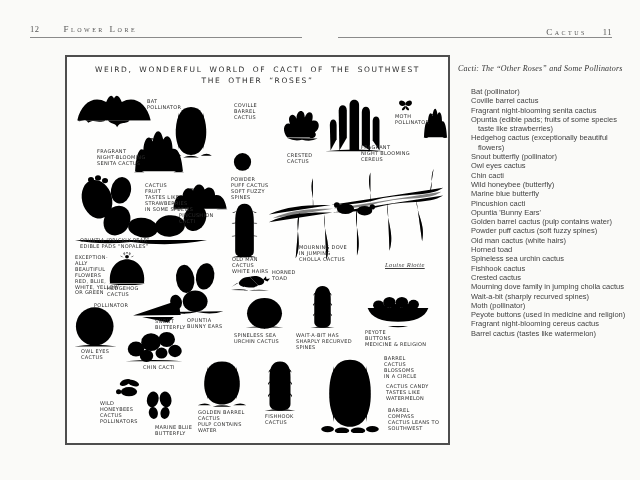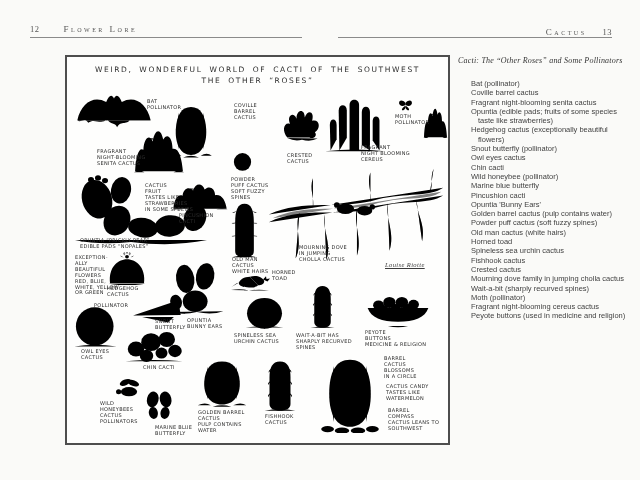--- a/index.html
+++ b/index.html
@@ -20,36 +20,36 @@
   #panel-title{position:absolute;left:0;right:0;top:7px;text-align:center;
                font-family:"DejaVu Sans",sans-serif;font-size:7.5px;letter-spacing:1.6px;
                word-spacing:3px;color:#2c2c2c;line-height:11px;white-space:pre-line;}
   .plabel{position:absolute;font-family:"DejaVu Sans",sans-serif;font-size:5px;
           line-height:5.9px;letter-spacing:.3px;color:#2d2d2d;white-space:pre-line;
           text-transform:uppercase;}
   #signature{position:absolute;font-family:"Liberation Serif",serif;font-style:italic;
              font-size:6.5px;color:#3b3b3b;letter-spacing:.4px;text-decoration:underline;}
   .sk{position:absolute;overflow:visible;}
   
-  #article{position:absolute;left:458px;top:56px;width:170px;}
+  #article{position:absolute;left:458px;top:64px;width:170px;}
   #article-title{font-style:italic;font-size:8px;color:#333;letter-spacing:.2px;margin:0 0 14px 0;}
   .li-item{font-family:"Liberation Sans",sans-serif;font-size:7.5px;line-height:9.3px;
            color:#424242;padding-left:20px;text-indent:-7px;}
   #defs-holder{position:absolute;width:0;height:0;}
 </style>
 </head>
 <body>
 
 <div class="runhead" id="head-left">
   <span class="num">12</span>
   <span class="rtitle">Flower Lore</span>
 </div>
 <div class="runhead" id="head-right">
   <span class="rtitle">Cactus</span>
-  <span class="num">13</span>
+  <span class="num">11</span>
 </div>
 <div class="rule" id="rule-left"></div>
 <div class="rule" id="rule-right"></div>
 
 <div id="panel">
   <div id="panel-title">WEIRD, WONDERFUL WORLD OF CACTI OF THE SOUTHWEST
 THE OTHER “ROSES”</div>
   <div id="signature" style="left: 318px; top: 204px;">Louise Riotte</div>
 <svg class="sk" style="left: 8px; top: 32px; width: 78px; height: 52px;">
       <use href="#sym-bat" xlink:href="#sym-bat" width="100%" height="100%"></use>
@@ -219,36 +219,37 @@
   <p id="article-title">Cacti: The “Other Roses” and Some Pollinators</p>
   <div id="article-list">
       <div class="li-item">Bat (pollinator)</div>
       <div class="li-item">Coville barrel cactus</div>
       <div class="li-item">Fragrant night-blooming senita cactus</div>
       <div class="li-item">Opuntia (edible pads; fruits of some species taste like strawberries)</div>
       <div class="li-item">Hedgehog cactus (exceptionally beautiful flowers)</div>
       <div class="li-item">Snout butterfly (pollinator)</div>
       <div class="li-item">Owl eyes cactus</div>
       <div class="li-item">Chin cacti</div>
-      <div class="li-item">Wild honeybee (pollinator)</div>
+      <div class="li-item">Wild honeybee (butterfly)</div>
       <div class="li-item">Marine blue butterfly</div>
       <div class="li-item">Pincushion cacti</div>
       <div class="li-item">Opuntia 'Bunny Ears'</div>
       <div class="li-item">Golden barrel cactus (pulp contains water)</div>
       <div class="li-item">Powder puff cactus (soft fuzzy spines)</div>
       <div class="li-item">Old man cactus (white hairs)</div>
       <div class="li-item">Horned toad</div>
       <div class="li-item">Spineless sea urchin cactus</div>
       <div class="li-item">Fishhook cactus</div>
       <div class="li-item">Crested cactus</div>
       <div class="li-item">Mourning dove family in jumping cholla cactus</div>
       <div class="li-item">Wait-a-bit (sharply recurved spines)</div>
       <div class="li-item">Moth (pollinator)</div>
+      <div class="li-item">Peyote buttons (used in medicine and religion)</div>
       <div class="li-item">Fragrant night-blooming cereus cactus</div>
-      <div class="li-item">Peyote buttons (used in medicine and religion)</div>
+      <div class="li-item">Barrel cactus (tastes like watermelon)</div>
     </div>
 </div>
 
 <svg id="defs-holder" aria-hidden="true">
   <defs>
     <symbol id="sym-bat" viewBox="0 0 100 60" preserveAspectRatio="none">
       <path d="M3,36 C8,16 24,7 40,15 C43,8 47,5 50,11 C53,5 57,8 60,15 C76,7 92,16 97,36"></path>
       <path d="M97,36 C88,29 81,39 73,33 C67,43 59,36 54,44 C51,38 46,42 41,35 C33,42 25,33 17,39 C12,32 7,40 3,36"></path>
       <ellipse cx="50" cy="24" rx="3.5" ry="9"></ellipse>
       <path d="M47,16 L44,8 M53,16 L56,8"></path>

